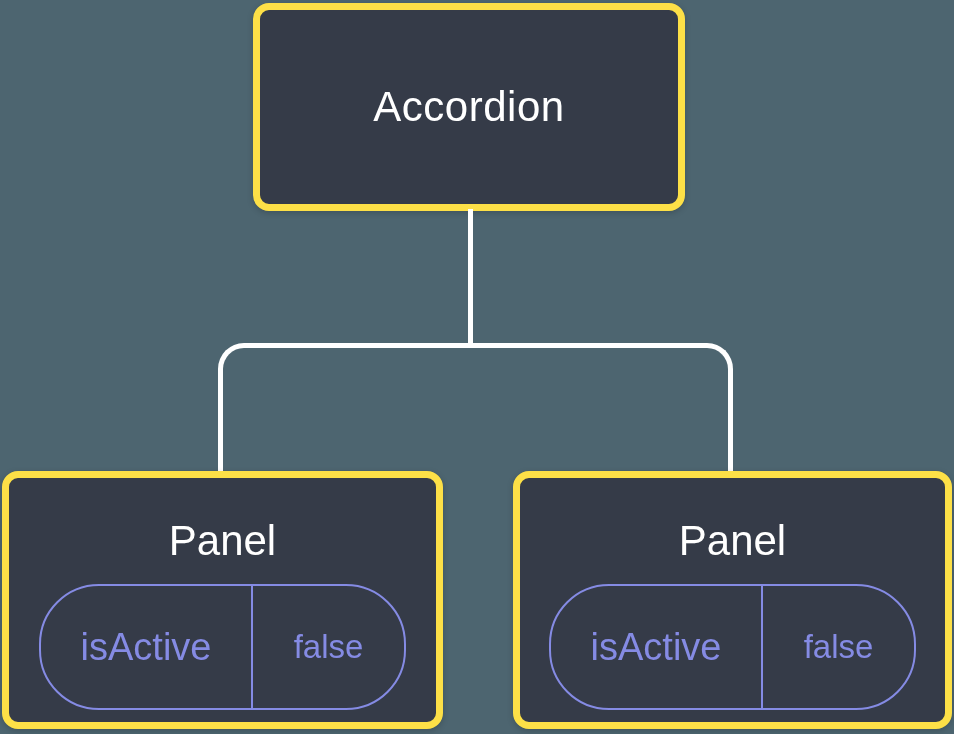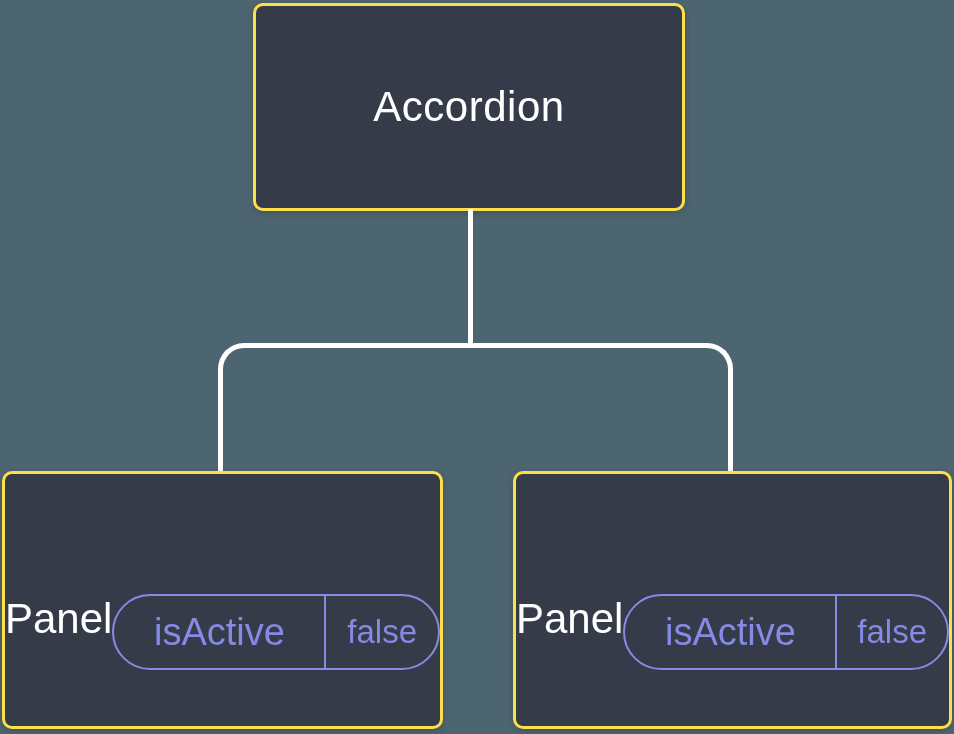--- a/index.html
+++ b/index.html
@@ -10,22 +10,22 @@
     position: relative;
     width: 954px;
     height: 734px;
     background: #4d6570;
     overflow: hidden;
     font-family: "Liberation Sans", sans-serif;
   }
   .node {
     position: absolute;
     background: #353b48;
-    border: 3px solid #fde047;
-    border-radius: 10px;
+    border: 7px solid #fde047;
+    border-radius: 16px;
     box-sizing: border-box;
     box-shadow: 0 2px 6px rgba(0,0,0,0.18);
   }
   .node-root {
     left: 253px;
     top: 3px;
     width: 432px;
     height: 208px;
     display: flex;
     align-items: center;
@@ -53,43 +53,43 @@
     height: 128px;
     border: 5px solid #ffffff;
     border-bottom: none;
     border-radius: 26px 26px 0 0;
     box-sizing: border-box;
   }
   .node-panel {
     top: 471px;
     height: 258px;
     display: flex;
-    flex-direction: row;
+    flex-direction: column;
     align-items: center;
     padding-top: 38px;
     box-sizing: border-box;
   }
   .node-panel-left {
     left: 2px;
     width: 441px;
   }
   .node-panel-right {
     left: 513px;
     width: 439px;
   }
   .panel-title {
     color: #ffffff;
     font-size: 42px;
     font-weight: 500;
     line-height: 1.2;
   }
   .state-pill {
-    margin-top: 26px;
+    margin-top: 18px;
     width: 367px;
-    height: 76px;
+    height: 126px;
     border: 2.5px solid #858be4;
     border-radius: 60px;
     display: flex;
     box-sizing: border-box;
     overflow: hidden;
   }
   .state-key {
     width: 212px;
     display: flex;
     align-items: center;

